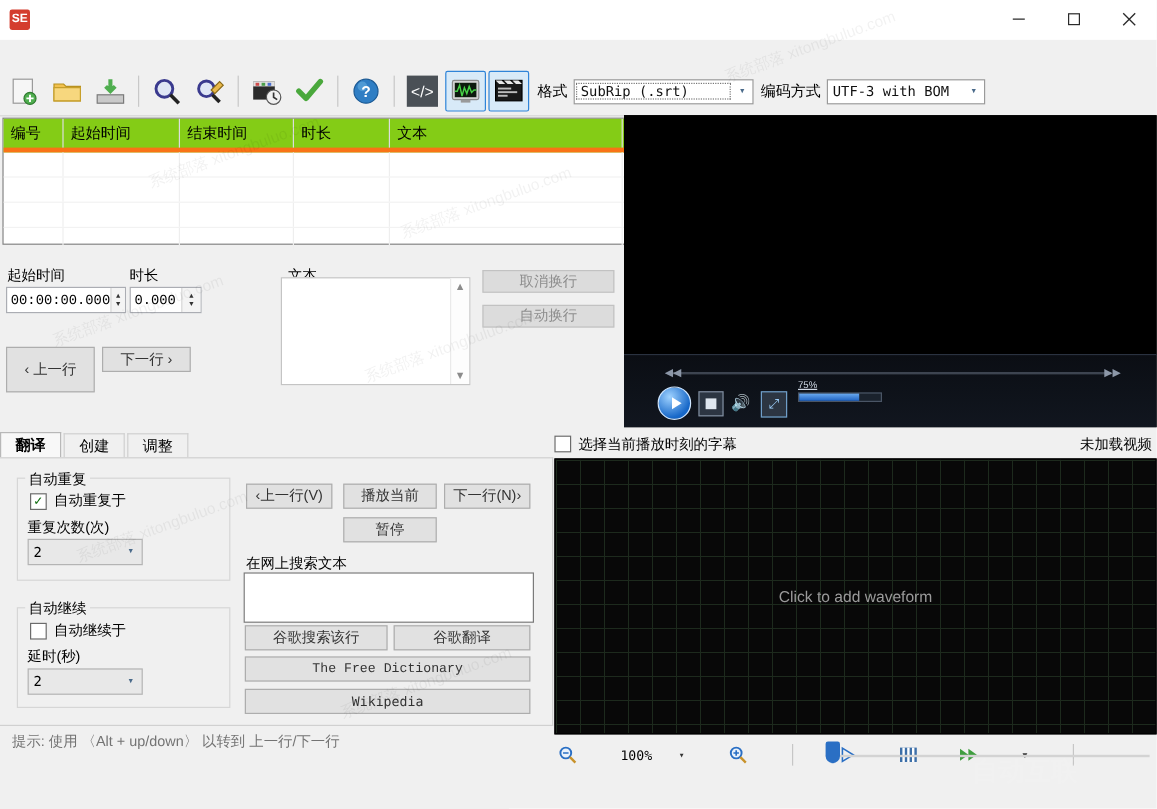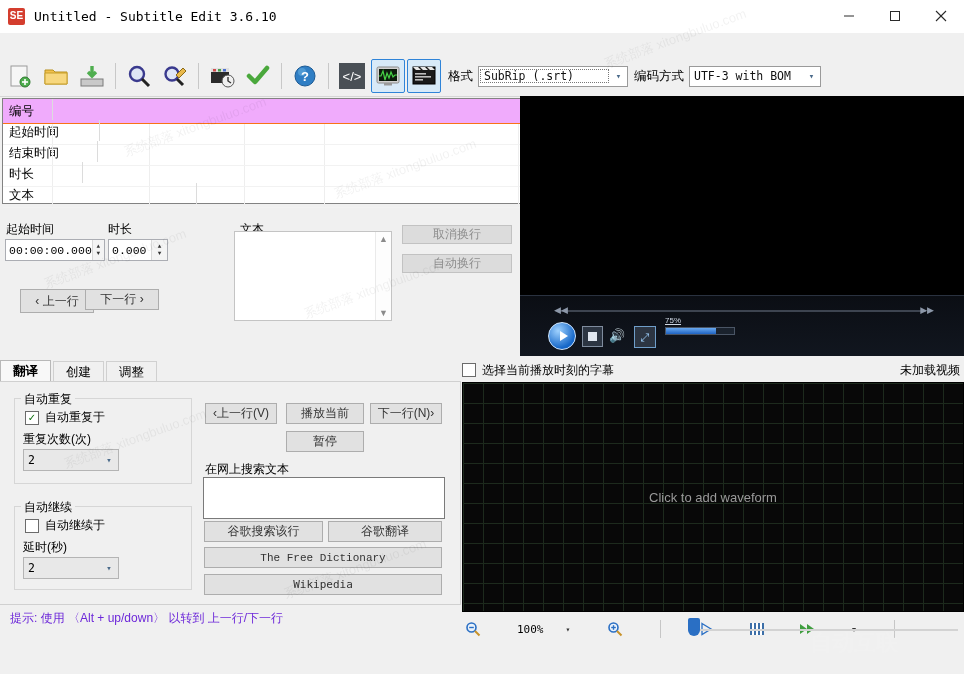--- a/index.html
+++ b/index.html
@@ -77,21 +77,21 @@
   }
   #fmt-combo { width:148px; }
   #fmt-combo .ctext { outline:1px dotted #777; outline-offset:-1px; margin:1px; }
   #enc-combo { width:130px; }
 
   
   #listview {
     position:absolute; left:2px; top:98px; width:518px; height:104px;
     background:#fff; border:1px solid #828282;
   }
-  #lv-head { display:flex; height:24px; background:#f0abfc; border-bottom:1px solid #f97316;flex-direction:column; }
+  #lv-head { display:flex; height:24px; background:#84cc16; border-bottom:4px solid #f97316; }
   .lv-col {
     border-right:1px solid #dcdcdc; font-size:12.5px;
     padding:4px 0 0 6px; box-sizing:border-box; height:24px;
   }
   .lv-row { display:flex; height:20px; border-bottom:1px solid #f2f2f2; }
   .lv-cell { border-right:1px solid #eee; box-sizing:border-box; height:20px; }
 
   
   #editpanel { position:absolute; left:0px; top:208px; width:520px; height:148px; background:#f0f0f0; }
   .fieldlabel { position:absolute; font-size:12px; color:#000; }
@@ -157,21 +157,21 @@
 
   .groupbox { position:absolute; border:1px solid #d6d6d6; }
   .grouptitle { position:absolute; top:-8px; left:6px; background:#f0f0f0; padding:0 3px; font-size:12px; }
   .chkrow { display:flex; align-items:center; font-size:12px; }
   .chkbox { width:12px; height:12px; border:1px solid #6b6b6b; background:#fff;
     display:flex; align-items:center; justify-content:center; font-size:10px; color:#0b6b0b; margin-right:6px; }
   .ddown { height:20px; background:#e8e8e8; border:1px solid #b4b4b4; display:flex; align-items:center;
     font-size:11.5px; font-family:"DejaVu Sans Mono", monospace; }
   .ddown .dtext { flex:1; padding-left:4px; }
   .ddown .darrow { width:18px; text-align:center; color:#4a6a8a; font-size:9px; }
-  #hint { position:absolute; left:10px; top:610px; font-size:12px; color:#6d28d9; }
+  #hint { position:absolute; left:10px; top:610px; font-size:12px; color:#737373; }
 
   
   #wf-header { position:absolute; left:462px; top:360px; width:500px; height:20px; display:flex; align-items:center; }
   #wf-chk { width:12px; height:12px; border:1px solid #6b6b6b; background:#fff; margin-right:6px; }
   #wf-label { font-size:12px; }
   #wf-status { position:absolute; right:2px; font-size:12px; }
   #waveform {
     position:absolute; left:462px; top:382px; width:500px; height:228px;
     background:#080808;
     background-image:
@@ -198,21 +198,20 @@
   .wm-l { position:absolute; color:rgba(255,255,255,0.10); font-size:22px; font-weight:bold;
     pointer-events:none; white-space:nowrap; }
 </style>
 </head>
 <body>
 
 <div id="app">
 
   <div id="titlebar">
     <div id="app-icon">SE</div>
-    <div id="title-text">Untitled - Subtitle Edit 3.6.10</div>
     <div class="winbtn" id="btn-min">
       <svg width="12" height="12" viewBox="0 0 12 12">
           <line x1="1" y1="6" x2="11" y2="6" stroke="#2a2a2a" stroke-width="1"></line>
         </svg>
     </div>
     <div class="winbtn" id="btn-max">
       <svg width="12" height="12" viewBox="0 0 12 12">
           <rect x="1.5" y="1.5" width="9" height="9" fill="none" stroke="#2a2a2a" stroke-width="1"></rect>
         </svg>
     </div>
@@ -373,21 +372,21 @@
         </div>
     </div>
     <div class="spin" style="left:108px; top:31px; width:58px;">
       <div class="sval">0.000</div>
       <div class="sarrows">
           <span>▲</span>
           <span>▼</span>
         </div>
     </div>
 
-    <div class="btn" style="position:absolute; left:5px; top:81px; width:74px; height:24px;margin-left:15px;">‹ 上一行</div>
+    <div class="btn" style="position:absolute; left:5px; top:81px; width:74px; height:38px;">‹ 上一行</div>
     <div class="btn" style="position:absolute; left:85px; top:81px; width:74px; height:21px;">下一行 ›</div>
   </div>
 
   <div id="text-box">
     <div class="tb-area"></div>
     <div class="vscroll">
       <span>▲</span>
       <span>▼</span>
     </div>
   </div>

